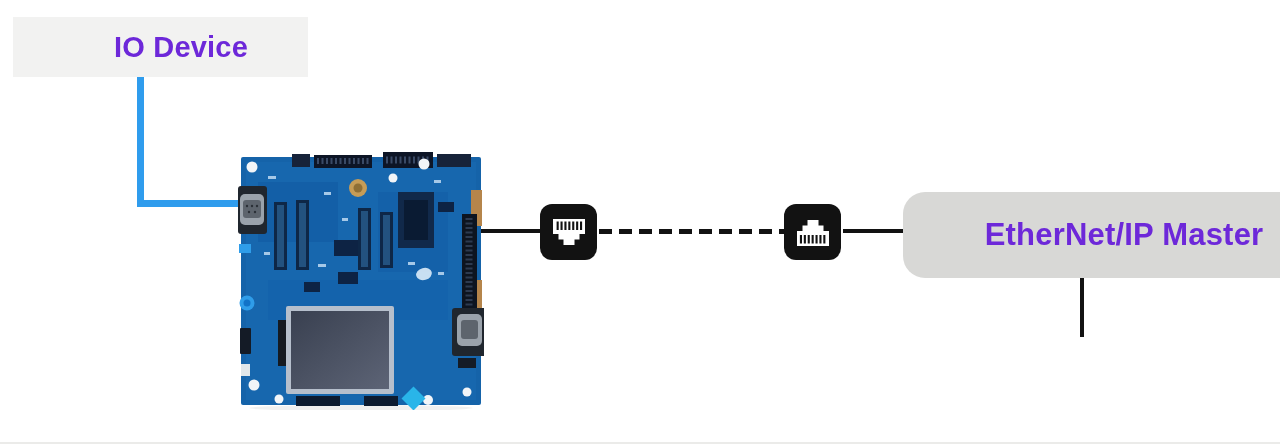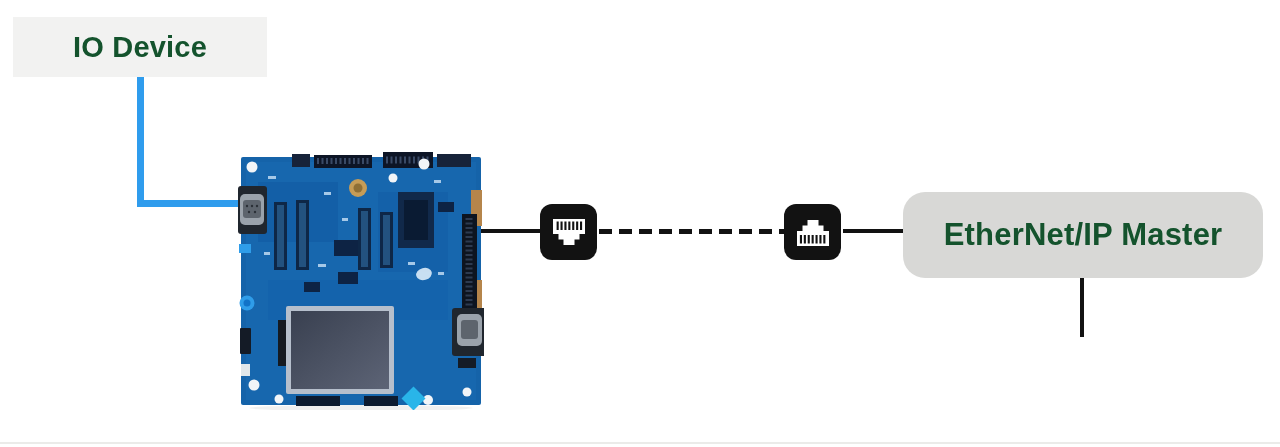--- a/index.html
+++ b/index.html
@@ -10,23 +10,24 @@
     background: #ffffff;
     overflow: hidden;
     font-family: "Liberation Sans", sans-serif;
   }
   .node {
     position: absolute;
     display: flex;
     align-items: center;
     justify-content: center;
     font-weight: 700;
-    color: #14532d;
+    color: #6d28d9;
     letter-spacing: 0.2px;
     white-space: nowrap;
+    padding-left: 41px;
   }
   .node-light { background: var(--io-box-gray, #f2f2f1); }
   .node-gray  { background: var(--node-gray, #d8d8d6); border-radius: 22px; }
 
   #io-device       { left: 13px;  top: 17px;  width: 254px; height: 60px; font-size: 29px; }
   #ethernet-master { left: 903px; top: 192px; width: 360px; height: 86px; font-size: 31px; }
   #pc-application  { left: 903px; top: 337px; width: 361px; height: 85px; font-size: 30px; }
 
   .line { position: absolute; background: var(--line-black, #121212); }
   #io-line-vertical   { left: 137px; top: 77px;  width: 7px;   height: 130px; background: var(--io-line-blue, #2f9ced); }

